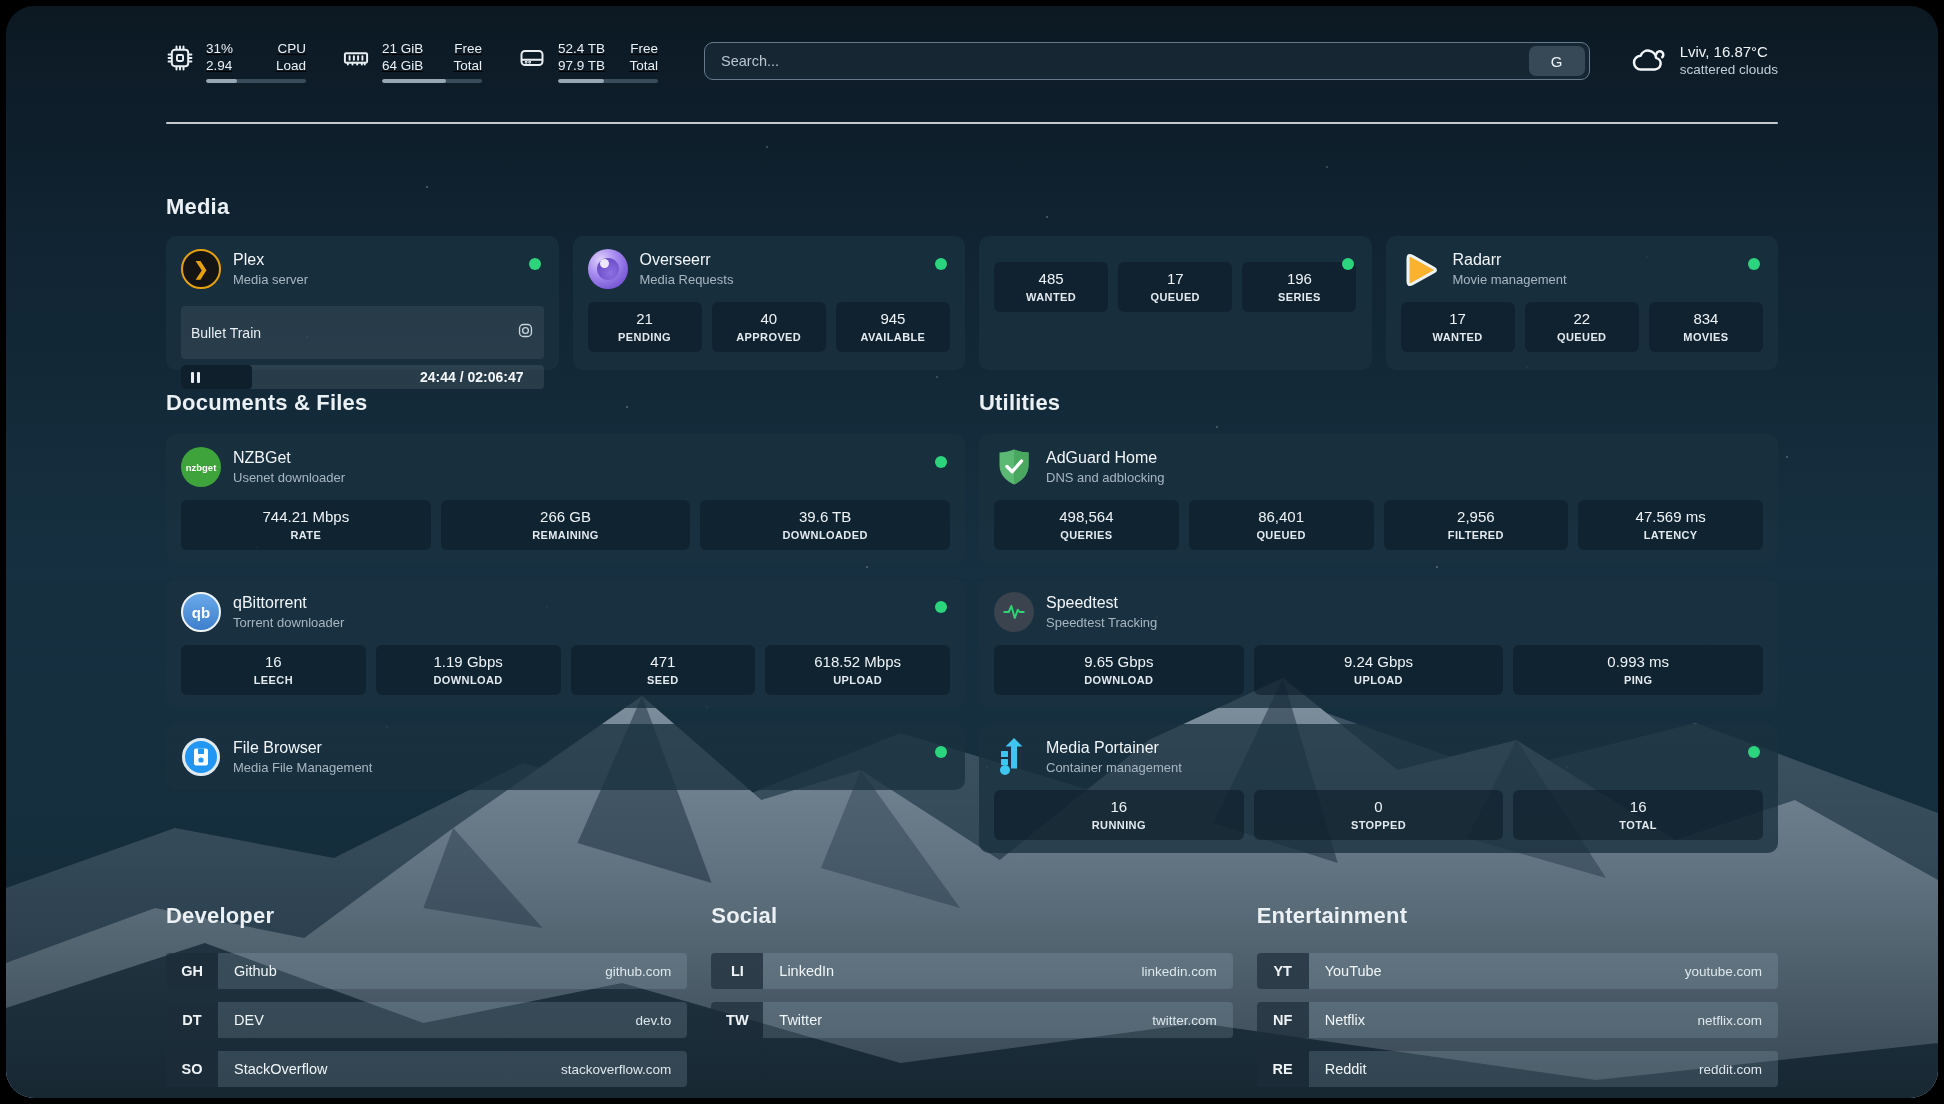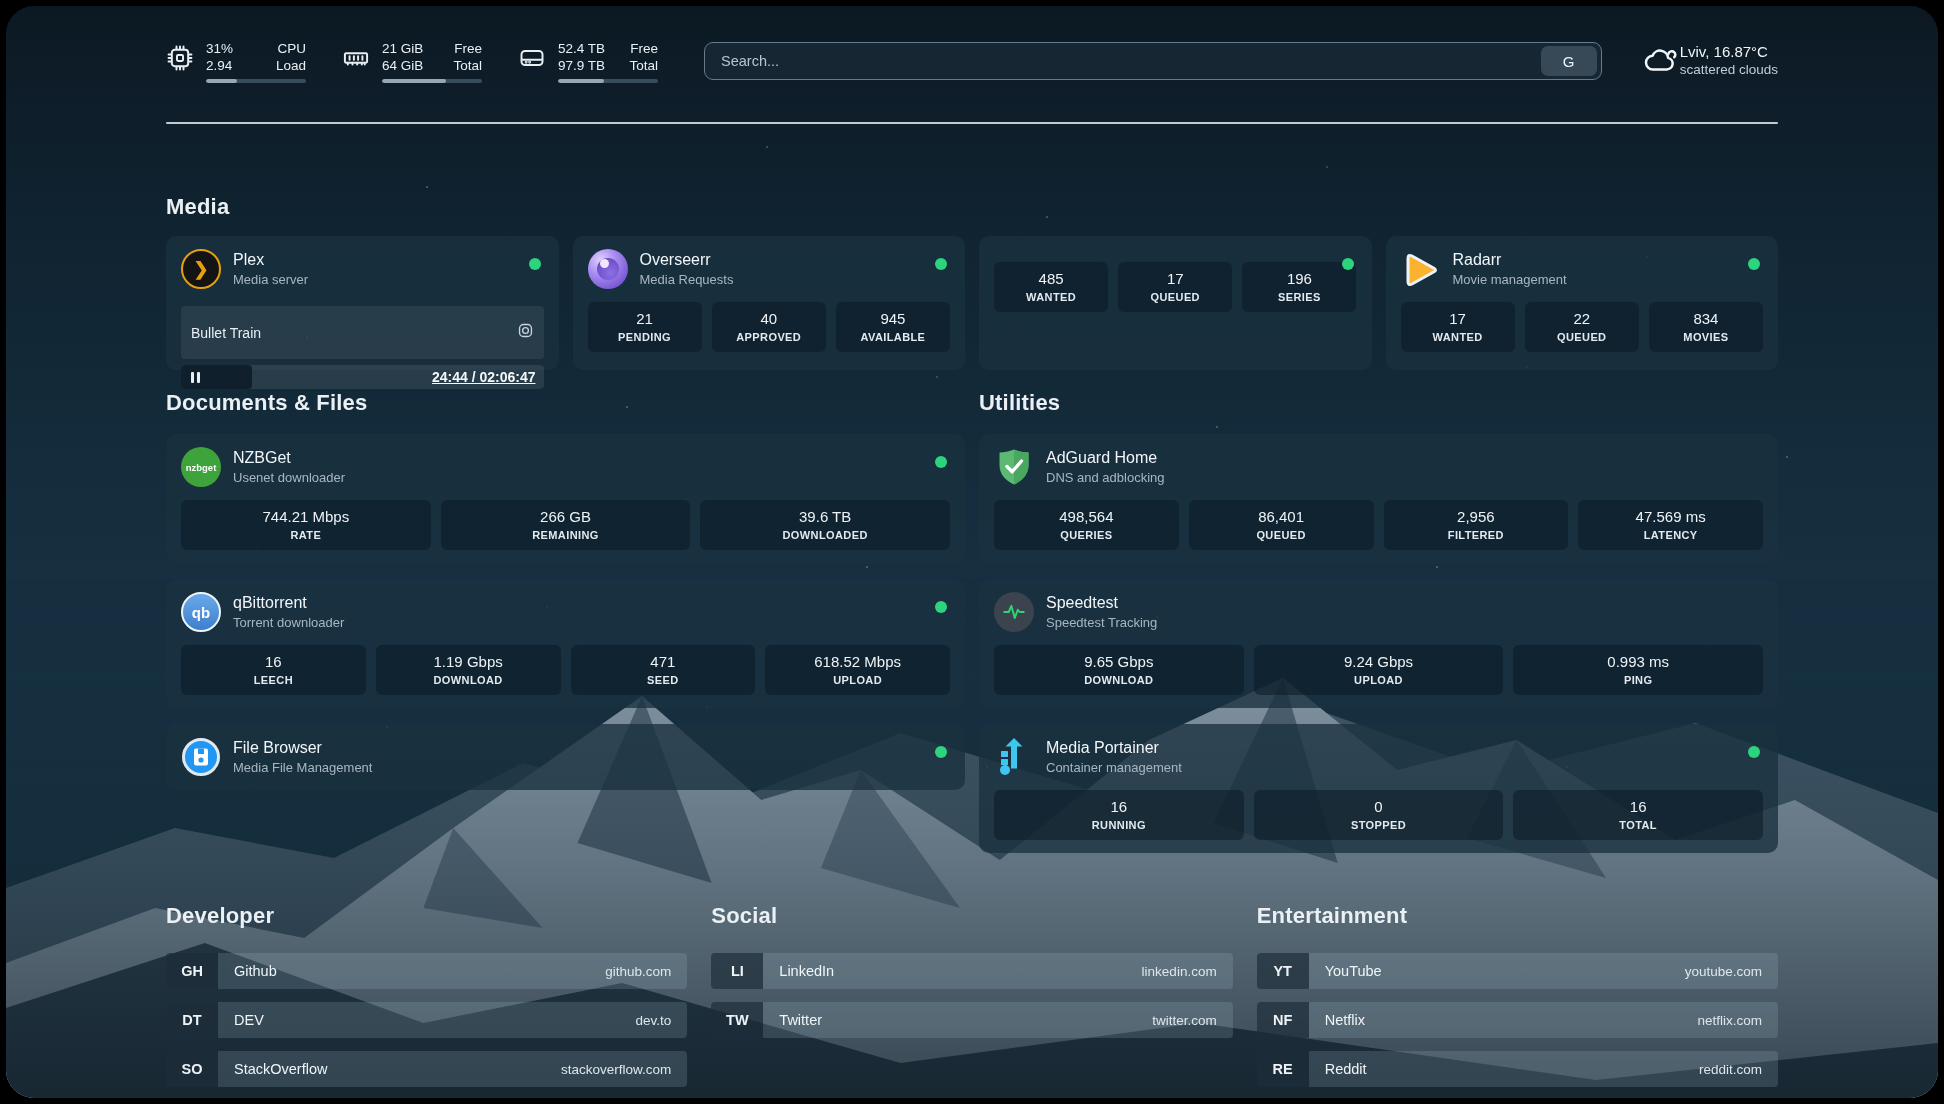--- a/index.html
+++ b/index.html
@@ -19,39 +19,39 @@
      1520px 360px rgba(255,255,255,.25), 1780px 450px rgba(255,255,255,.28), 250px 540px rgba(255,255,255,.30),
      540px 600px rgba(255,255,255,.22), 860px 560px rgba(255,255,255,.28), 1150px 610px rgba(255,255,255,.25),
      1430px 560px rgba(255,255,255,.30), 1700px 640px rgba(255,255,255,.22), 380px 720px rgba(255,255,255,.28),
      700px 700px rgba(255,255,255,.25), 980px 760px rgba(255,255,255,.30), 1260px 700px rgba(255,255,255,.22),
      1560px 760px rgba(255,255,255,.28); }
 
   .content { position:relative; width:1612px; margin:0 auto; padding-top:34px; }
 
   
   .topbar { display:flex; align-items:flex-start; }
-  .res { display:flex; gap:12px; margin-right:36px; }
+  .res { display:flex; gap:12px; margin-right:36px;text-decoration:underline; }
   .res-icon { margin-top:4px; color:#e8eef2; }
   .res-body { min-width:100px; }
   .res-rows { display:flex; justify-content:space-between; gap:20px; }
   .res-col span { display:block; font-size:13.5px; line-height:17px; color:#eaf0f4; white-space:nowrap; }
   .res-col.labels { text-align:right; }
   .res-bar { margin-top:5px; height:4px; border-radius:2px; background:rgba(94,117,133,.55); overflow:hidden; }
   .res-fill { height:100%; border-radius:2px; background:#97a7b3; }
 
   .searchbar { flex:1; position:relative; margin:2px 42px 0 10px; height:38px;
                background:rgba(27,43,56,.72); border:1px solid #677b8c; border-radius:9px; display:flex; align-items:center; }
   .searchbar input { flex:1; height:100%; background:transparent; border:none; outline:none; padding:0 16px;
                      font-size:14.5px; color:#e8eef2; font-family:"Liberation Sans",sans-serif; }
   .searchbar input::placeholder { color:#b9c5cf; }
   .search-provider { width:56px; height:30px; margin-right:4px; border:none; border-radius:7px;
                      background:rgba(96,117,132,.45); color:#eef3f7; font-size:15px; cursor:pointer;
                      font-family:"Liberation Sans",sans-serif; }
 
-  .weather { display:flex; align-items:center; margin-top:2px; }
+  .weather { display:flex; align-items:center; gap:12px; margin-top:2px; }
   .weather-loc { font-size:15px; color:#f0f5f8; line-height:19px; }
   .weather-cond { font-size:13.5px; color:#c2cdd6; line-height:18px; }
 
   .divider { margin-top:39px; height:2px; background:#d3dade; border-radius:1px; opacity:.92; }
 
   
   h2.sec { font-size:22px; font-weight:600; color:#eaf0f4; letter-spacing:.2px; }
   .media-sec { margin-top:70px; }
   .media-sec h2 { margin-bottom:16px; }
   .grid4 { display:grid; grid-template-columns:repeat(4,1fr); gap:14px; }
@@ -70,22 +70,22 @@
   .stat-label { font-size:11px; font-weight:700; letter-spacing:.4px; color:#e3eaf0; line-height:14px; margin-top:2px; }
 
   
   .np-title-row { margin-top:17px; background:rgba(255,255,255,.07); border-radius:4px; padding:16px 10px;
                   display:flex; justify-content:space-between; align-items:center; }
   .np-title { font-size:14px; color:#e9eef3; }
   .np-progress { margin-top:6px; position:relative; height:24px; border-radius:4px; background:rgba(255,255,255,.09); overflow:hidden; }
   .np-fill { position:absolute; left:0; top:0; bottom:0; background:#0f1f2c; border-radius:4px; display:flex; align-items:center; padding-left:10px; }
   .pause-icon { display:flex; gap:3px; }
   .pause-icon i { display:block; width:3px; height:11px; background:#e8eef2; border-radius:1px; }
-  .np-time { position:absolute; right:8px; top:0; height:100%; display:flex; align-items:center;
-             font-size:14px; font-weight:700; color:#f4f8fa;text-decoration:underline; }
+  .np-time { position:absolute; right:20px; top:0; height:100%; display:flex; align-items:center;
+             font-size:14px; font-weight:700; color:#f4f8fa; }
 
   .two-col { display:grid; grid-template-columns:1fr 1fr; gap:14px; margin-top:20px; align-items:start; }
   .two-col h2 { margin-bottom:18px; }
   .stack { display:flex; flex-direction:column; gap:16px; }
 
   
   .bookmarks { display:grid; grid-template-columns:repeat(3,1fr); gap:24px; margin-top:50px; align-items:start; }
   .bookmarks h2 { margin-bottom:24px; }
   .bm-row { display:flex; align-items:stretch; height:36px; margin-bottom:13px; border-radius:4px; overflow:hidden;
             background:rgba(160,184,199,.20); cursor:pointer; }

